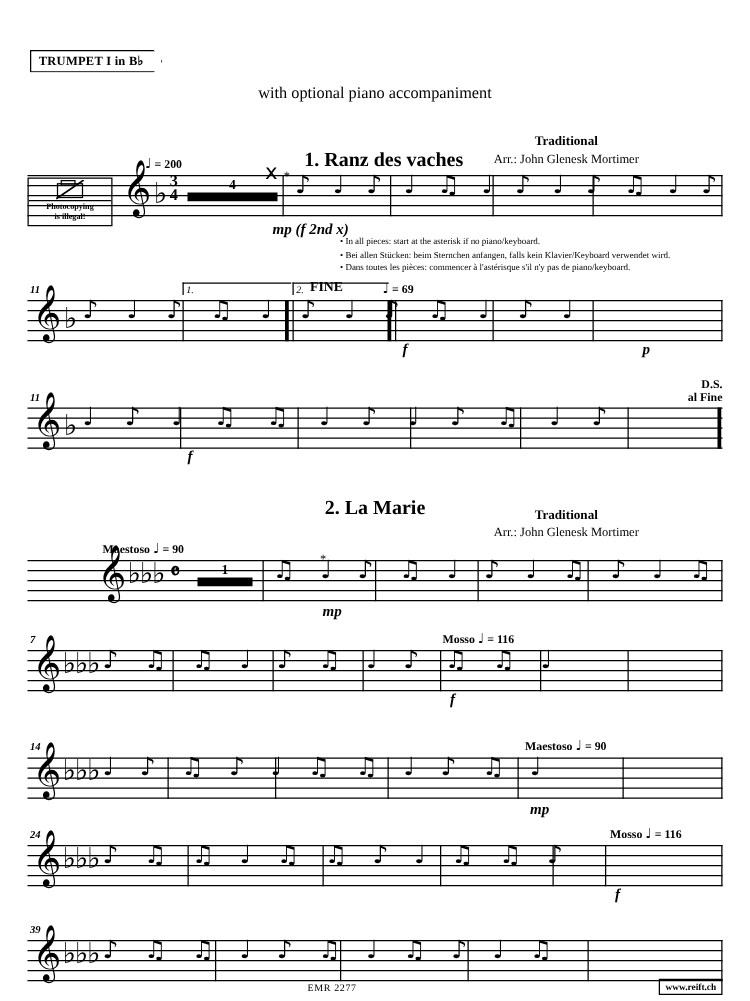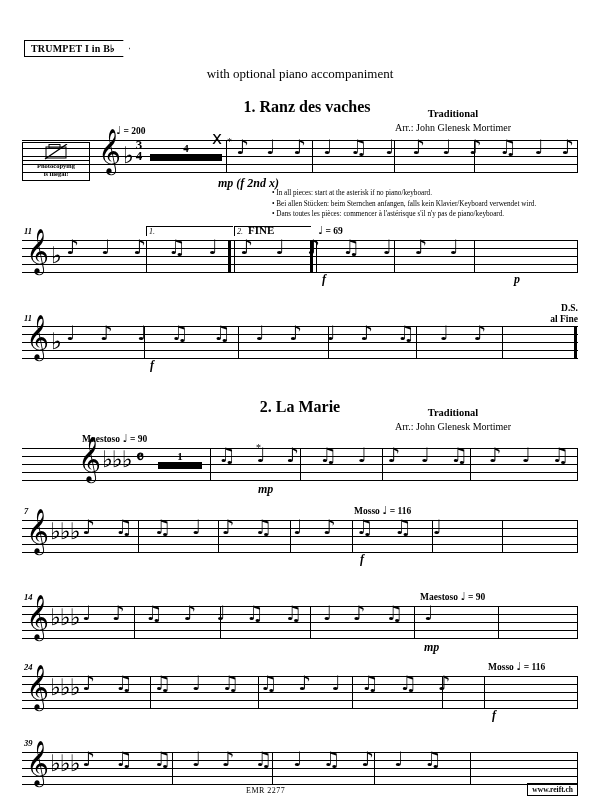--- a/index.html
+++ b/index.html
@@ -113,21 +113,21 @@
   }
 </style>
 </head>
 <body>
 
 <div class="page">
 
   <div class="part-label">TRUMPET I in B♭</div>
   <div class="subtitle">with optional piano accompaniment</div>
 
-  <div class="mvt-title" style="top:98px;padding-left:14px;">1. Ranz des vaches</div>
+  <div class="mvt-title" style="top:120px;padding-left:14px;">1. Ranz des vaches</div>
   <div class="credit" style="right:22px;top:107px;width:250px;">
     <b>Traditional</b><br>
     <span>Arr.: John Glenesk Mortimer</span>
   </div>
 
   <div class="nocopy">
     <span class="glyph">
       <svg width="26" height="16" viewBox="0 0 26 16">
         <rect x="3" y="3" width="20" height="11" fill="none" stroke="#000" stroke-width="1"></rect>
         <rect x="6" y="0.5" width="11" height="3.5" fill="none" stroke="#000" stroke-width="1"></rect>
@@ -195,21 +195,21 @@
     <div class="volta" style="left:124px;top:-6px;width:86px;">
         <span>1.</span>
       </div>
     <div class="volta" style="left:212px;top:-6px;width:76px;">
         <span>2.</span>
       </div>
     <div class="bar" style="left:124px;"></div>
     <div class="thickbar" style="left:206px;"></div>
     <div class="bar" style="left:212px;"></div>
     <div class="rehearsal" style="left:226px;top:-8px;">FINE</div>
-    <div class="tempo" style="left:296px;top:-8px;">
+    <div class="tempo" style="left:284px;top:-8px;">
       <span class="q">♩</span>
       <span>= 69</span>
     </div>
     <div class="thickbar" style="left:288px;"></div>
     <div class="bar" style="left:294px;"></div>
     <div class="bar" style="left:372px;"></div>
     <div class="bar" style="left:452px;"></div>
     <div class="bar" style="left:555px;"></div>
     <div class="dyn" style="left:300px;top:40px;">f</div>
     <div class="dyn" style="left:492px;top:40px;">p</div>

